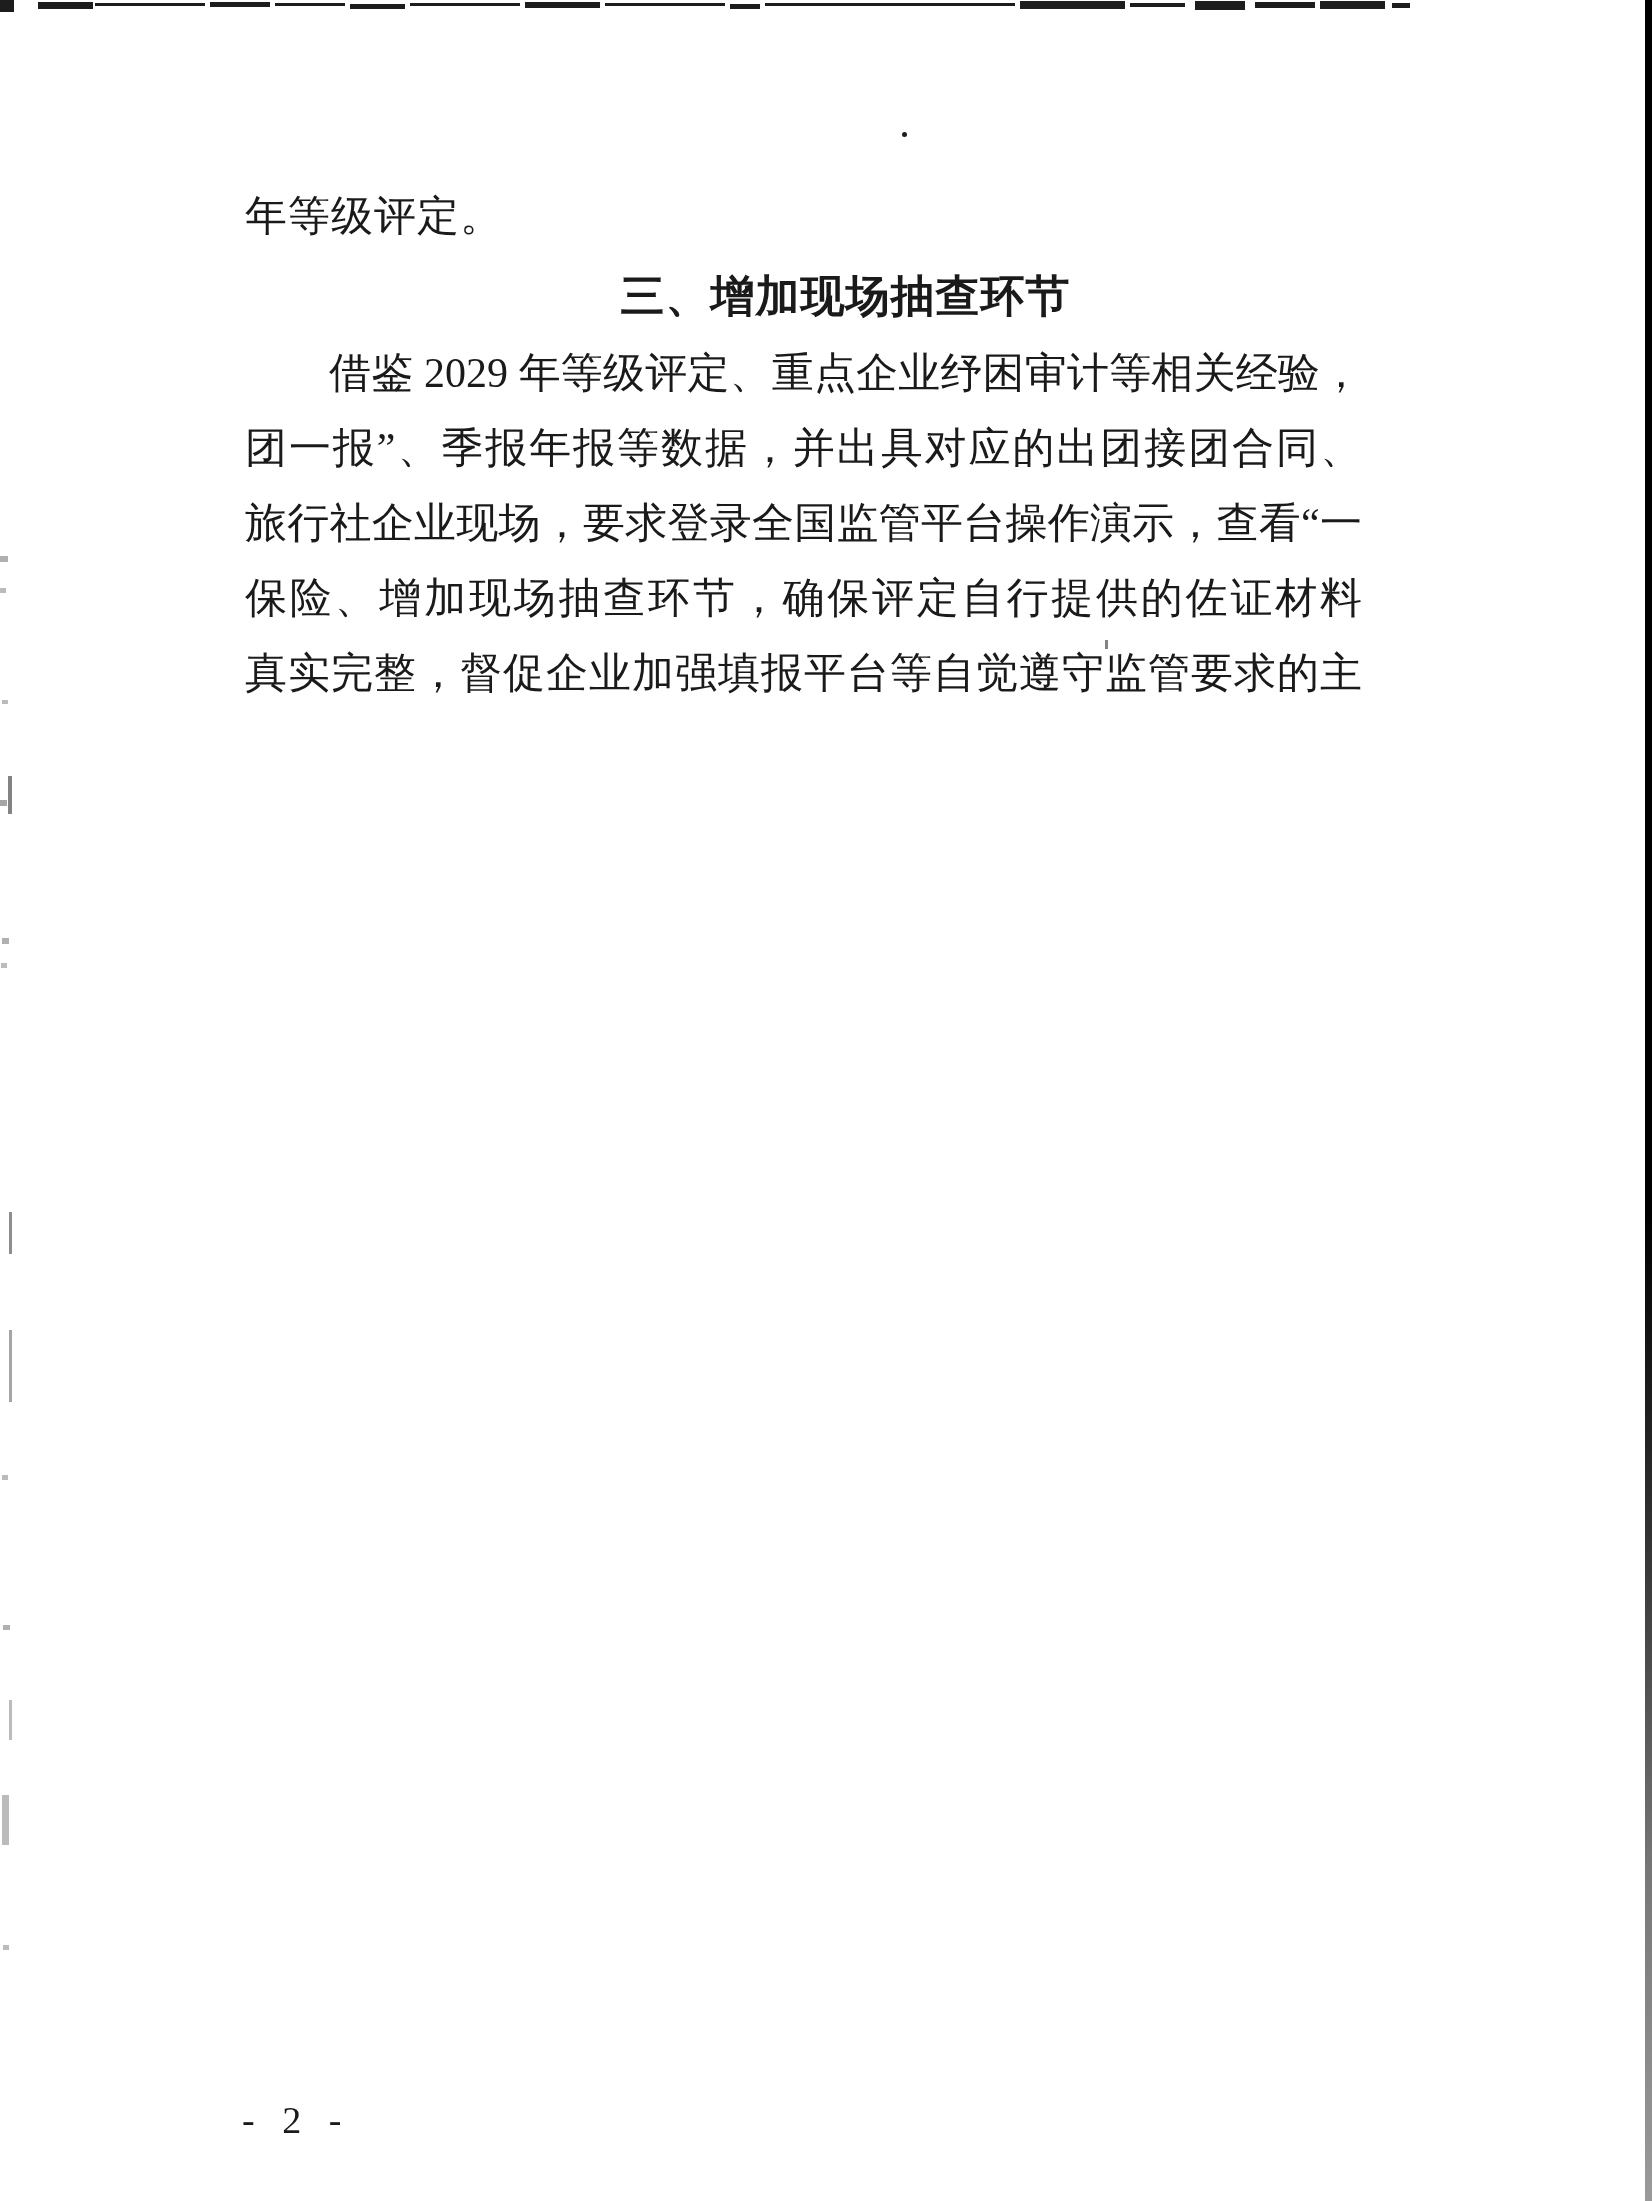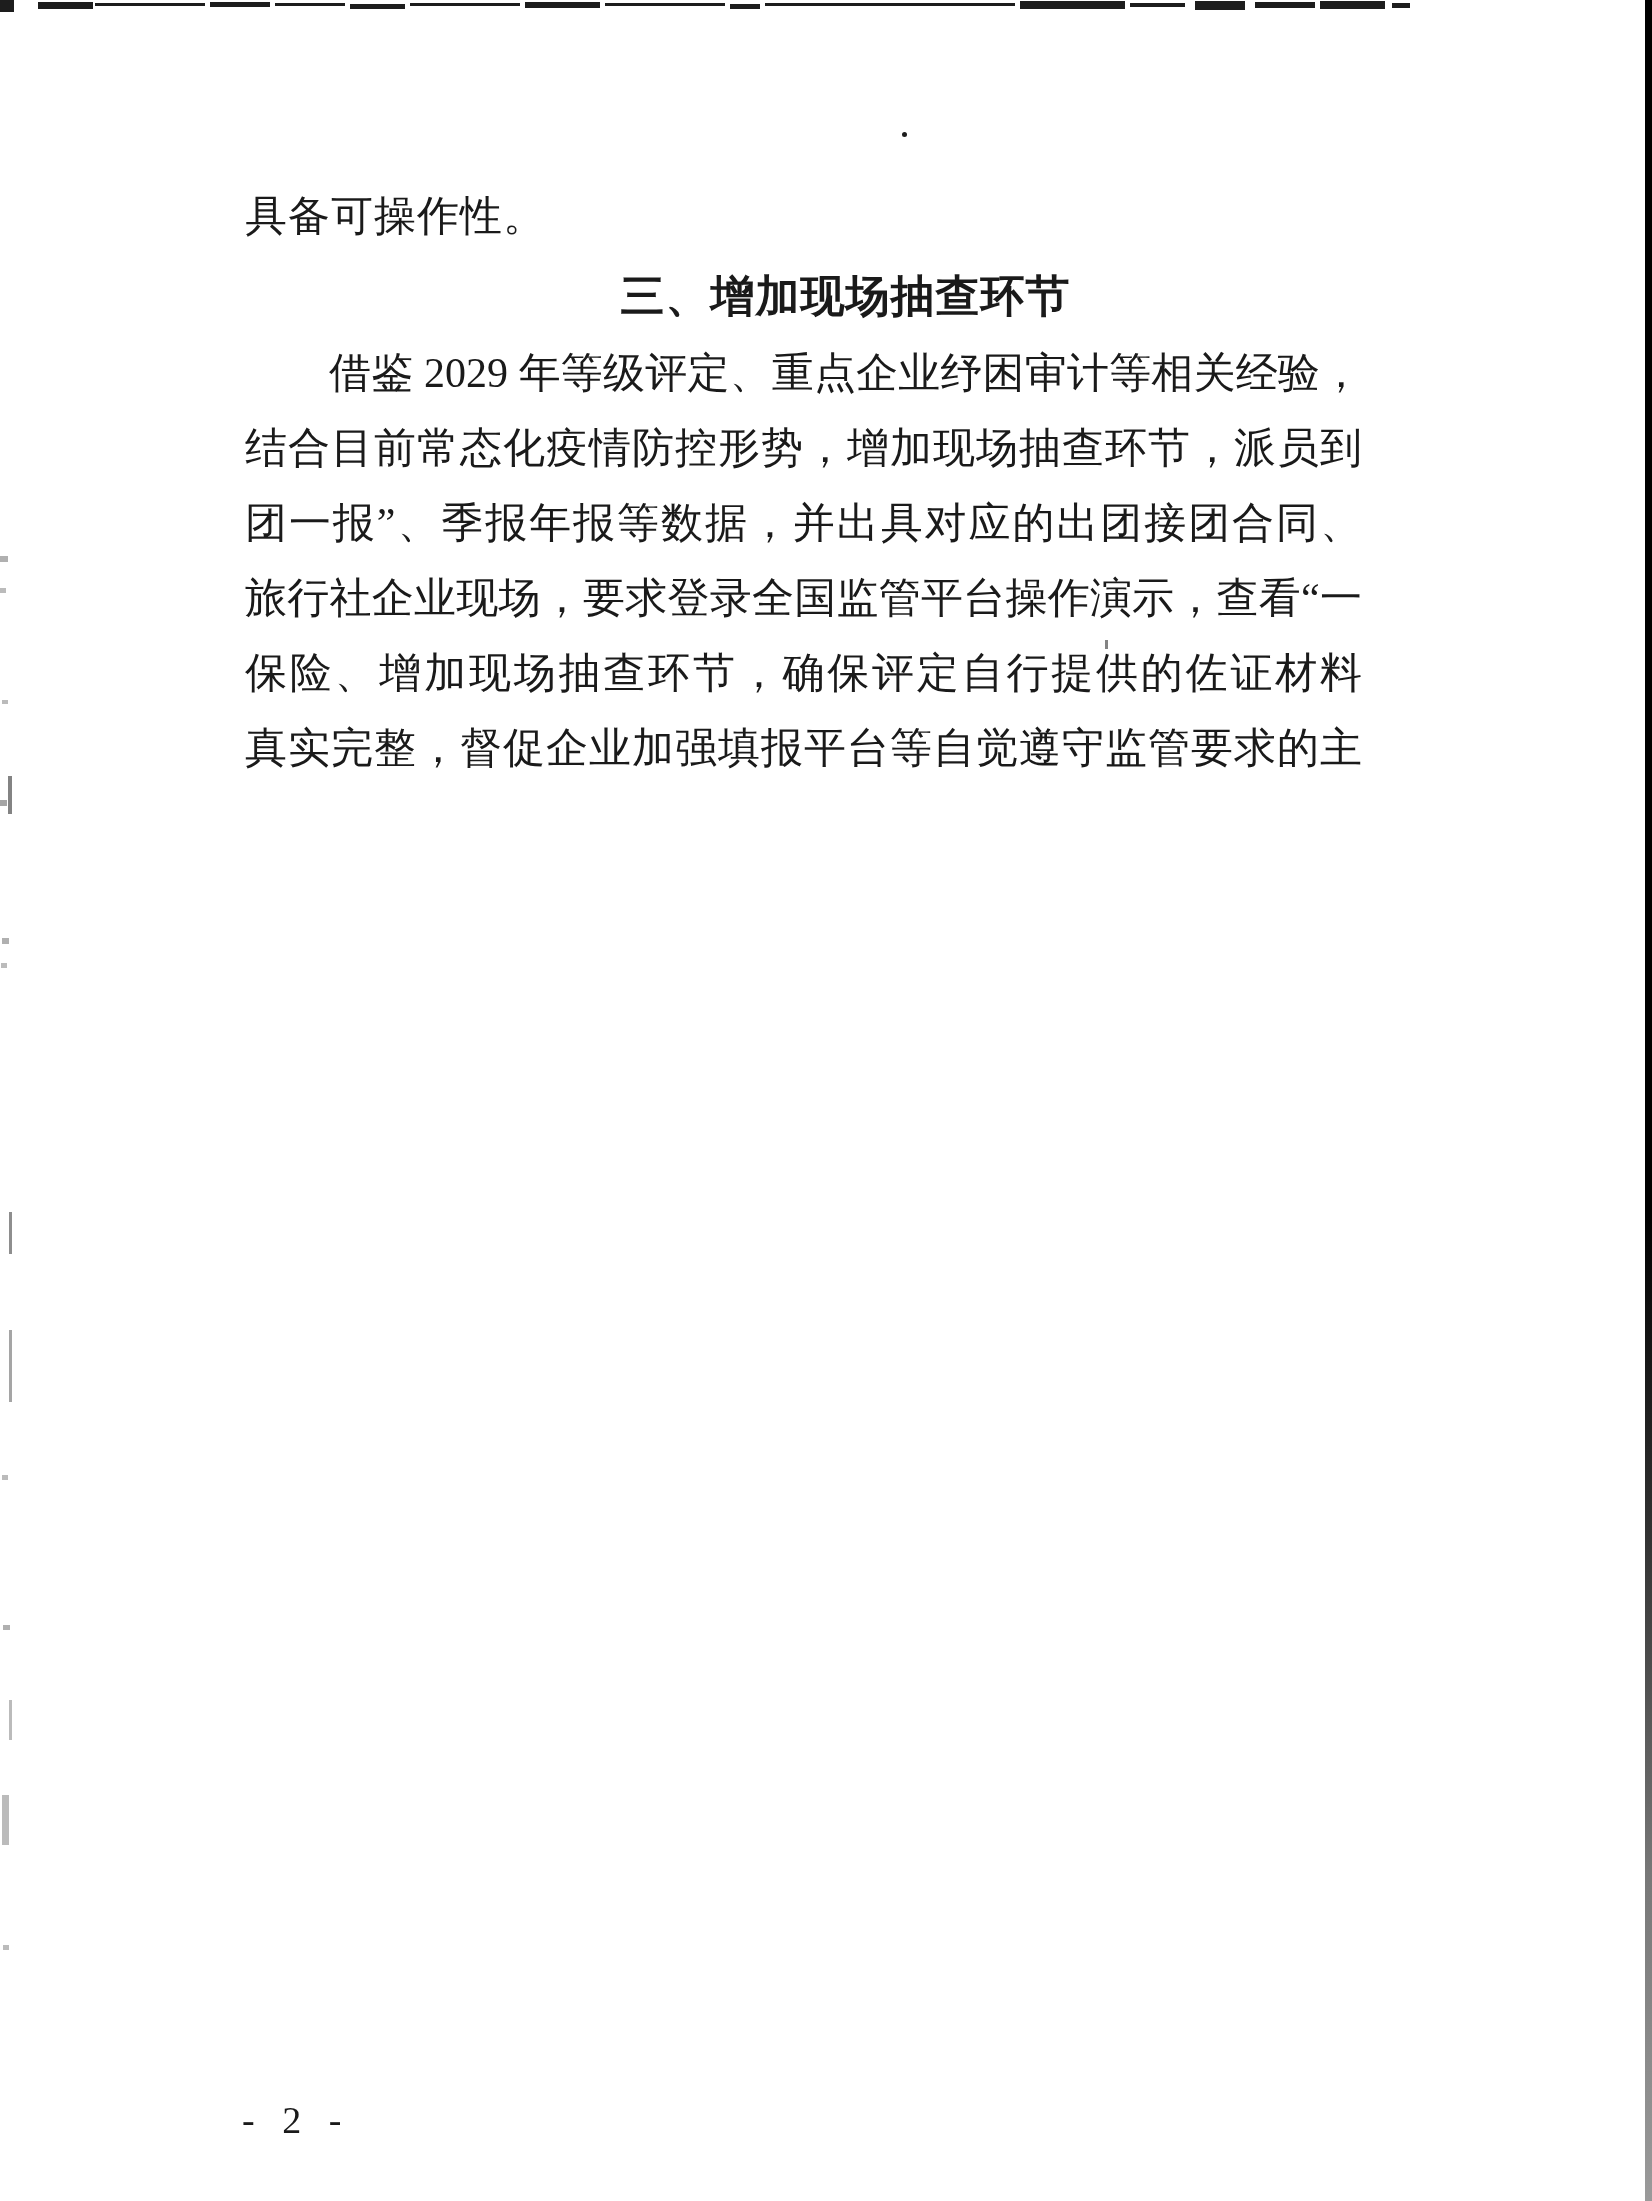--- a/index.html
+++ b/index.html
@@ -107,27 +107,26 @@
   <div class="artifact" style="left:2px;top:1475px;width:6px;height:5px;opacity:.3;"></div>
   <div class="artifact" style="left:3px;top:1625px;width:7px;height:5px;opacity:.35;"></div>
   <div class="artifact" style="left:9px;top:1700px;width:3px;height:40px;opacity:.3;"></div>
   <div class="artifact" style="left:2px;top:1795px;width:7px;height:50px;opacity:.3;"></div>
   <div class="artifact" style="left:3px;top:1945px;width:6px;height:5px;opacity:.3;"></div>
 
   <div class="artifact dot" style="left:902px;top:132px;width:5px;height:5px;"></div>
   <div class="artifact" style="left:1105px;top:640px;width:3px;height:9px;opacity:.55;"></div>
 
   <div class="textblock">
-    <div class="line carryover">具备可操作性。</div>
+    <div class="line carryover">年等级评定。</div>
 
     <div class="line heading">三、增加现场抽查环节</div>
 
     <div class="line jline indent">借鉴 2029 年等级评定、重点企业纾困审计等相关经验，</div>
 
-    <div class="line jline">结合目前常态化疫情防控形势，增加现场抽查环节，派员到</div>
 
     <div class="line jline">团一报”、季报年报等数据，并出具对应的出团接团合同、</div>
 
     <div class="line jline">旅行社企业现场，要求登录全国监管平台操作演示，查看“一</div>
 
     <div class="line jline">保险、增加现场抽查环节，确保评定自行提供的佐证材料</div>
 
     <div class="line jline">真实完整，督促企业加强填报平台等自觉遵守监管要求的主</div>
 
   </div>

